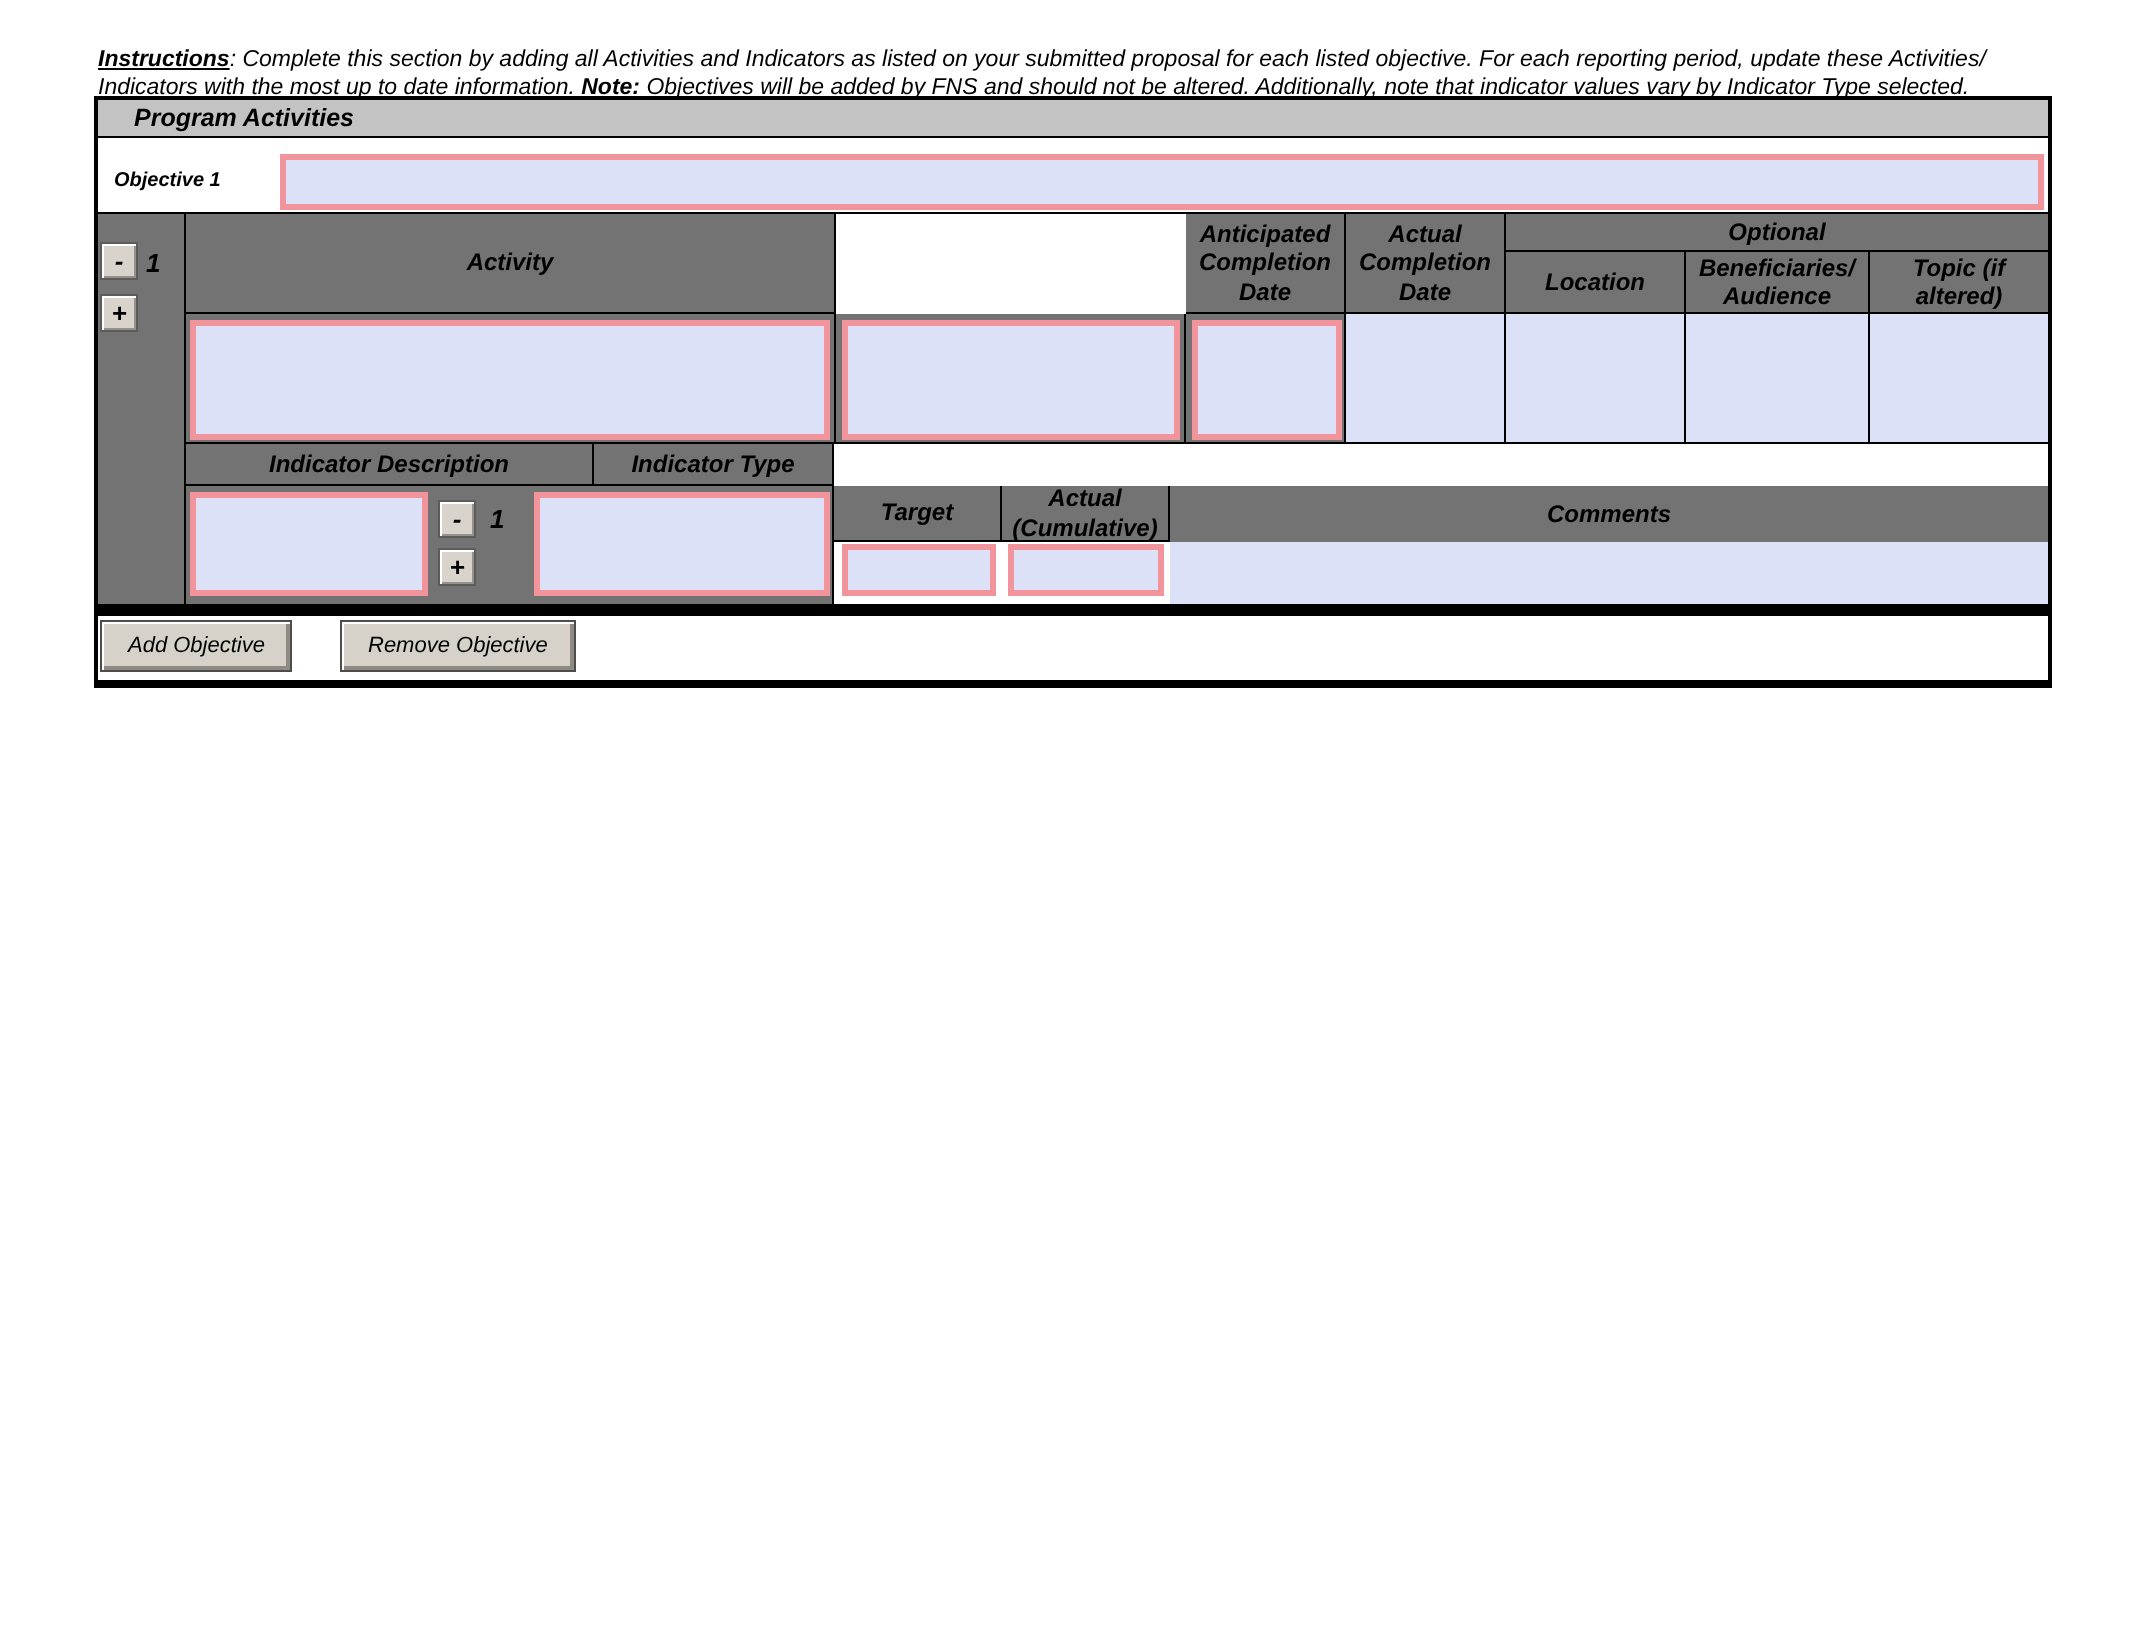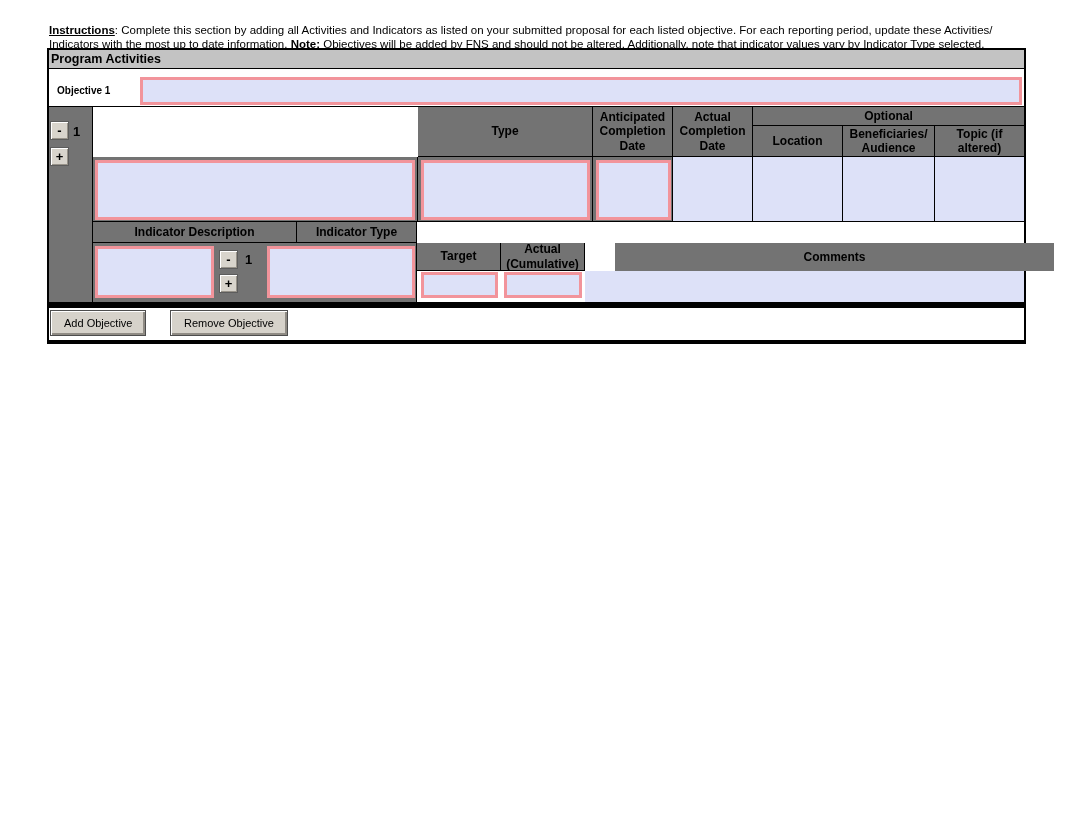--- a/index.html
+++ b/index.html
@@ -1,15 +1,15 @@
 <!DOCTYPE html>
 <html><head>
 <meta charset="utf-8">
 <style>
-  * { box-sizing: border-box; }
+  * { box-sizing: border-box; font-style: italic; }
   html,body { margin:0; padding:0; background:#fff; }
   .page {
     position: relative;
     width: 1070px;
     height: 824px;
     background: #fff;
     font-family: "Liberation Sans", sans-serif;
     color: #000;
   }
 
@@ -32,21 +32,21 @@
     border-bottom-width: 4px;
     background: #fff;
   }
 
   .section-header {
     position: absolute;
     left: 49px; top: 50px; width: 975px; height: 19px;
     background: #C3C3C3;
     border-bottom: 1px solid #000;
     display: flex; align-items: center;
-    padding-left: 2px;
+    padding-left: 18px;
     font-weight: bold; font-size: 12.5px;
   }
 
   .objective-row {
     position: absolute;
     left: 49px; top: 74px; width: 975px; height: 33px;
     background: #fff;
     border-bottom: 1px solid #000;
   }
   .objective-label {
@@ -133,21 +133,21 @@
   <div class="objective-row">
     <span class="objective-label">Objective 1</span>
   </div>
   <div class="req" style="left:140px; top:77px; width:882px; height:28px;"></div>
 
   <div class="cell br" style="left:49px; top:107px; width:44px; height:195px;"></div>
   <div class="sqbtn" style="left:50px; top:121px;">-</div>
   <span class="rownum" style="left:73px; top:124px;">1</span>
   <div class="sqbtn" style="left:50px; top:147px;">+</div>
 
-  <div class="cell br bb hdr" style="left:418px; top:107px; width:175px; height:50px;">Type</div>
+  <div class="cell br bb hdr" style="left:93px; top:107px; width:325px; height:50px;">Activity</div>
   <div class="cell br bb hdr" style="left:593px; top:107px; width:80px; height:50px;">Anticipated Completion Date</div>
   <div class="cell br bb hdr" style="left:673px; top:107px; width:80px; height:50px;">Actual Completion Date</div>
   <div class="cell bb hdr" style="left:753px; top:107px; width:271px; height:19px;">Optional</div>
   <div class="cell br bb hdr" style="left:753px; top:126px; width:90px; height:31px;">Location</div>
   <div class="cell br bb hdr" style="left:843px; top:126px; width:92px; height:31px;">Beneficiaries/ Audience</div>
   <div class="cell bb hdr" style="left:935px; top:126px; width:89px; height:31px;">Topic (if altered)</div>
 
   <div class="cell br bb" style="left:93px; top:157px; width:325px; height:65px;"></div>
   <div class="cell br bb" style="left:418px; top:157px; width:175px; height:65px;"></div>
   <div class="cell br bb" style="left:593px; top:157px; width:80px; height:65px;"></div>
@@ -166,21 +166,21 @@
   <div class="cell br" style="left:93px; top:243px; width:324px; height:59px;"></div>
 
   <div class="req" style="left:95px; top:246px; width:119px; height:52px;"></div>
   <div class="sqbtn" style="left:219px; top:250px;">-</div>
   <span class="rownum" style="left:245px; top:252px;">1</span>
   <div class="sqbtn" style="left:219px; top:274px;">+</div>
   <div class="req" style="left:267px; top:246px; width:148px; height:52px;"></div>
 
   <div class="cell br bb hdr" style="left:417px; top:243px; width:84px; height:28px;">Target</div>
   <div class="cell br bb hdr" style="left:501px; top:243px; width:84px; height:28px;">Actual (Cumulative)</div>
-  <div class="cell hdr" style="left:615px; top:243px; width:439px; height:28px;">Comments</div>
+  <div class="cell hdr" style="left:585px; top:243px; width:439px; height:28px;">Comments</div>
 
   <div class="plain-field" style="left:585px; top:271px; width:439px; height:31px;"></div>
   <div class="req" style="left:421px; top:272px; width:77px; height:26px;"></div>
   <div class="req" style="left:504px; top:272px; width:78px; height:26px;"></div>
 
   <div class="separator"></div>
 
   <div class="pushbtn" style="left:50px; top:310px;">Add Objective</div>
   <div class="pushbtn" style="left:170px; top:310px;">Remove Objective</div>
 

